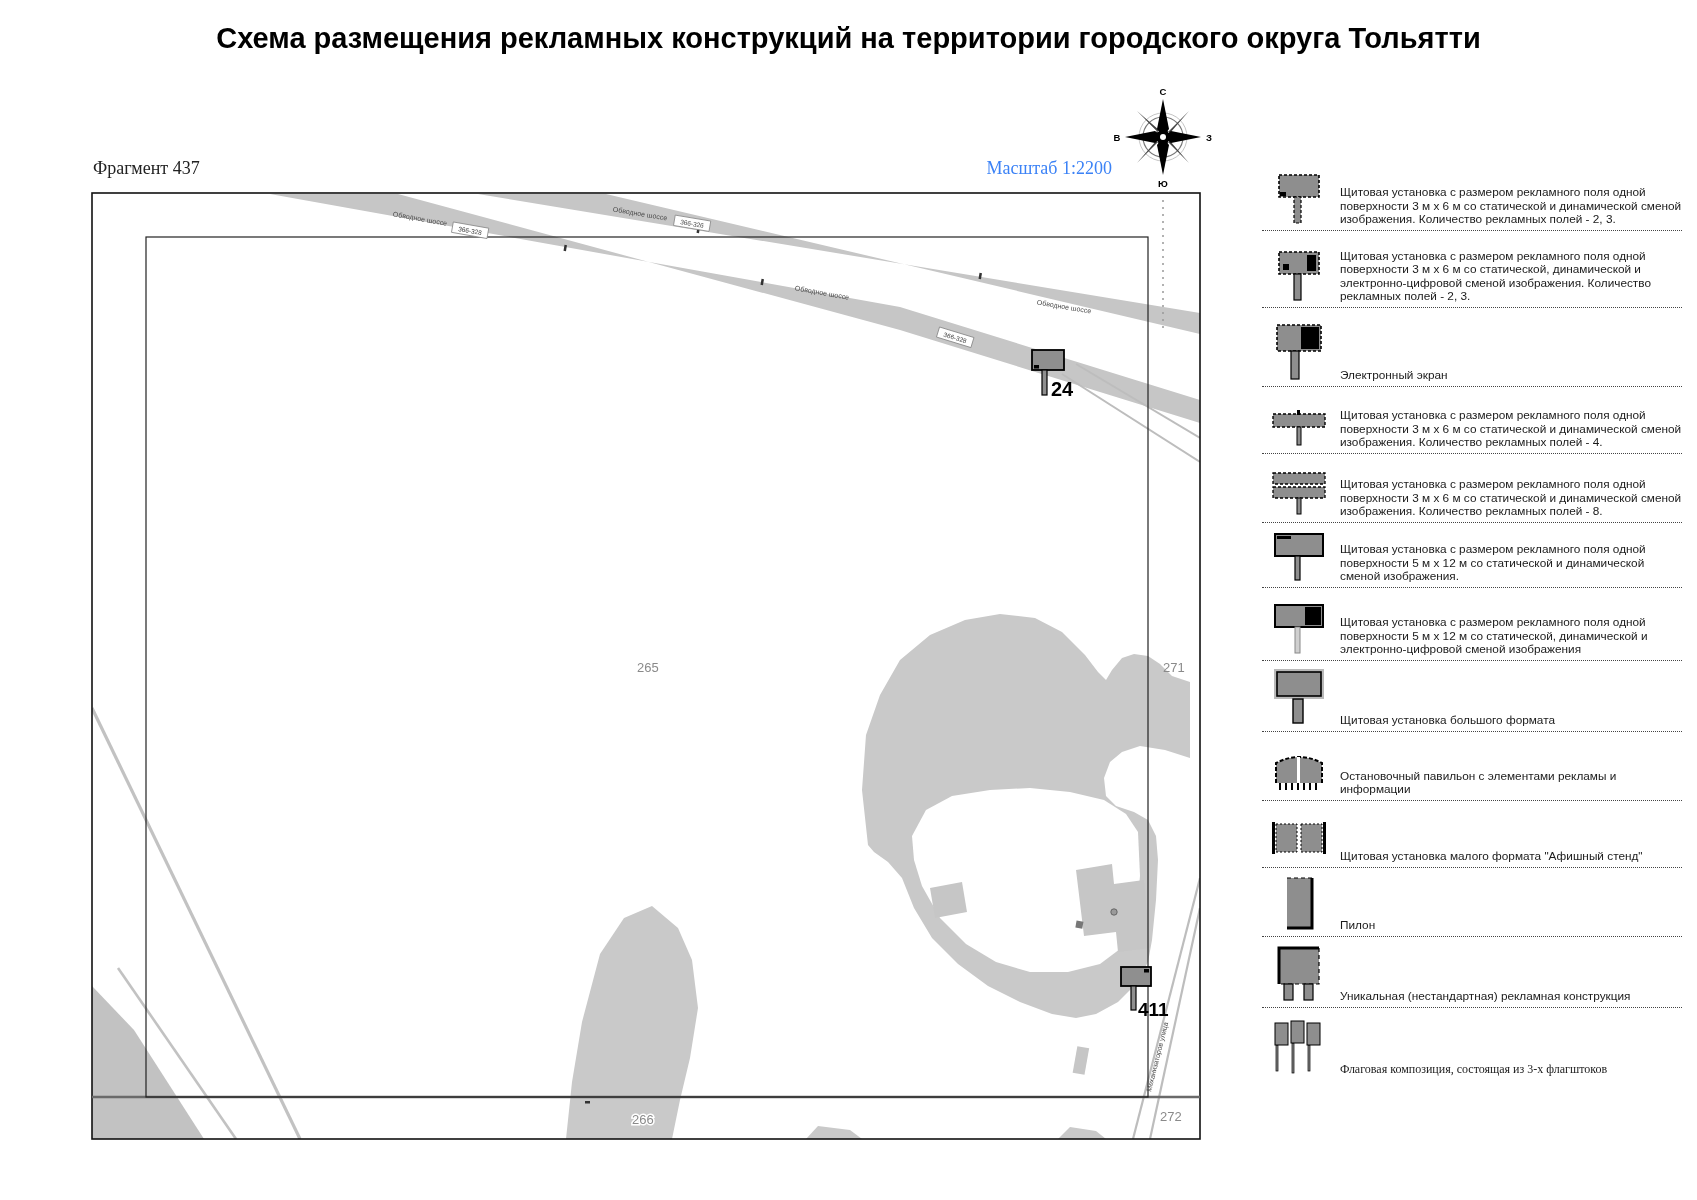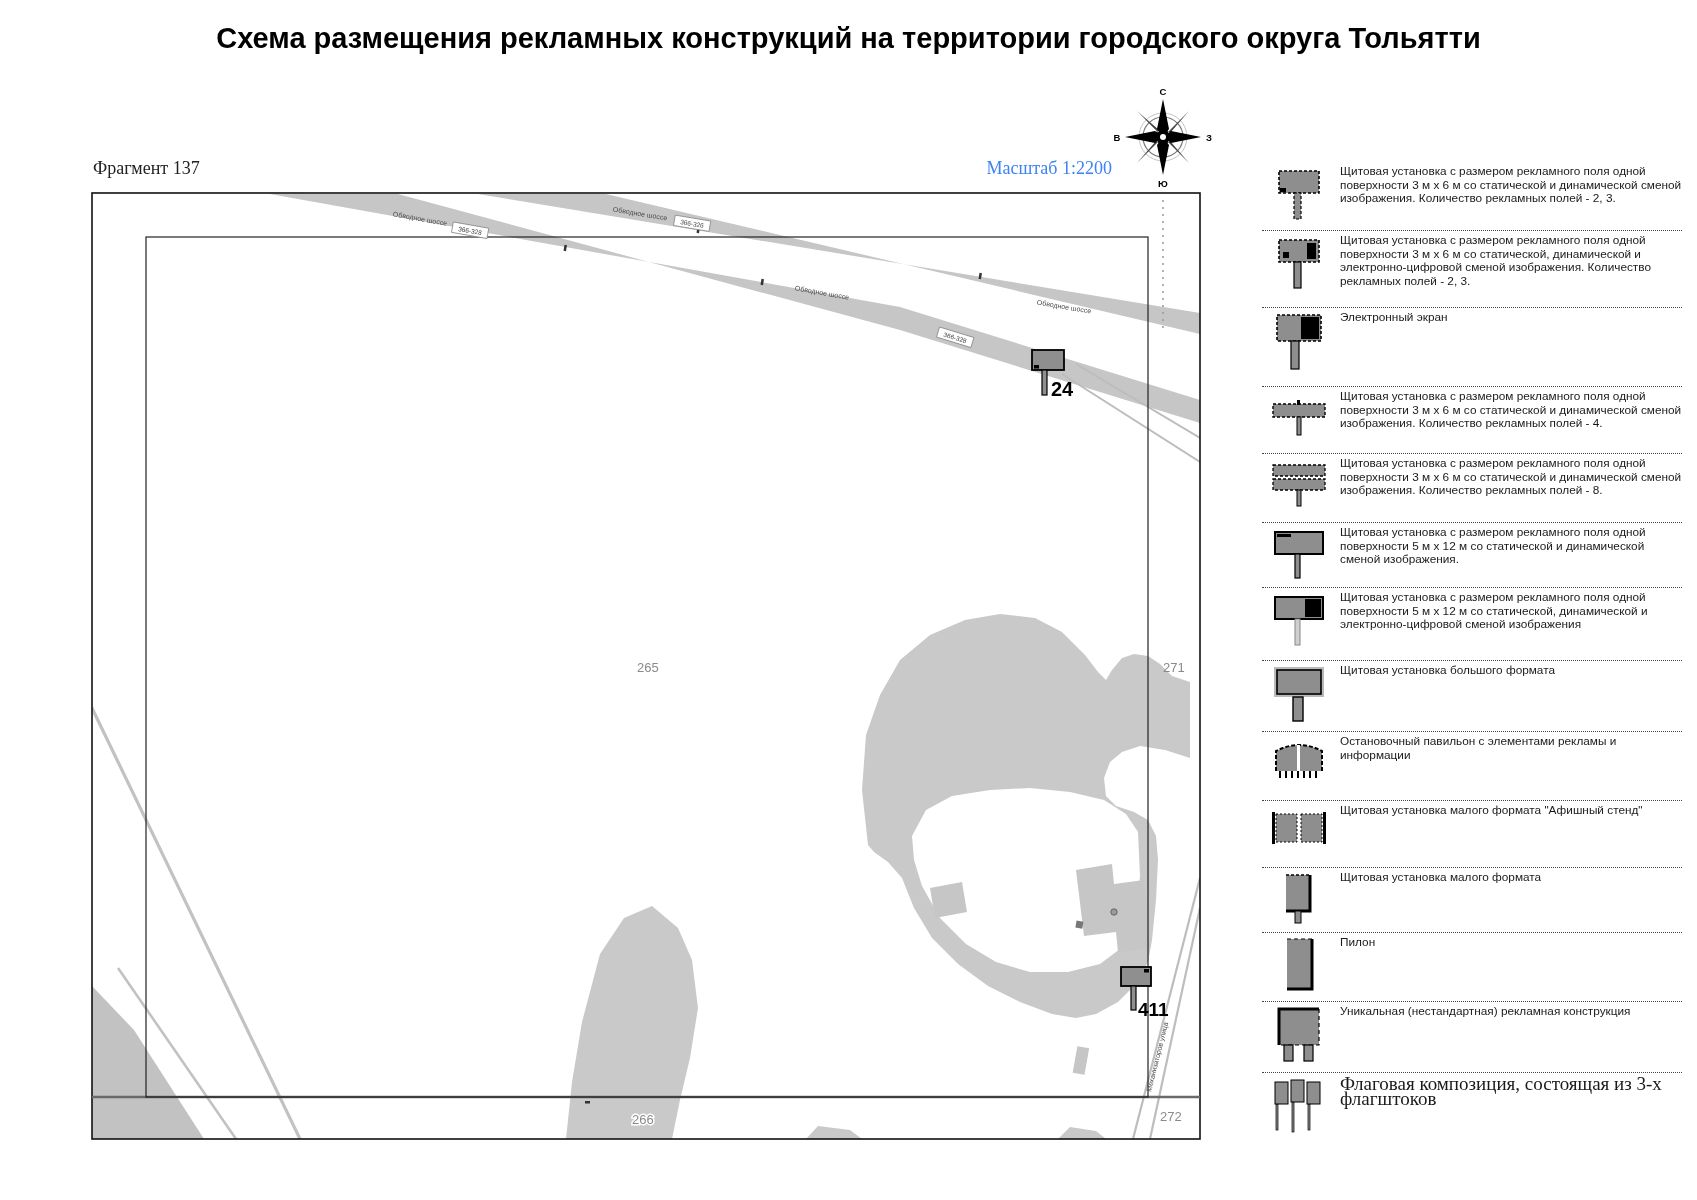--- a/index.html
+++ b/index.html
@@ -6,40 +6,40 @@
   #page{position:relative;width:1697px;height:1180px;background:#fff;overflow:hidden;
         font-family:"Liberation Sans",sans-serif;color:#111;}
   #title{position:absolute;left:0;top:22px;width:100%;text-align:center;
          font-size:29px;font-weight:bold;letter-spacing:0px;color:#000;}
   .serif{font-family:"Liberation Serif",serif;}
   #fragment-label{position:absolute;left:93px;top:158px;font-size:18px;color:#222;}
   #scale-label{position:absolute;left:870px;top:158px;width:242px;text-align:right;font-size:18px;color:#3b82f6;}
   #map-svg{position:absolute;left:0;top:0;}
   
   #legend{position:absolute;left:1262px;top:162px;width:420px;}
-  .li{display:flex;align-items:flex-start;border-bottom:1.5px dotted #444;padding:3px 0;}
+  .li{display:flex;align-items:flex-end;border-bottom:1.5px dotted #444;padding:3px 0;}
   .li:last-child{border-bottom:none;}
   .ic{flex:0 0 74px;display:flex;justify-content:center;align-items:center;}
   .tx{flex:1;font-size:11.8px;line-height:13.6px;color:#1a1a1a;padding-left:4px;}
-  .tx.serif{font-size:19px;line-height:15px;}
+  .tx.serif{font-size:12px;line-height:15px;}
   svg text{font-family:"Liberation Sans",sans-serif;}
   .fragnum{fill:#8a8a8a;font-size:13px;}
   .halo{stroke:#fff;stroke-width:3px;paint-order:stroke;}
   .roadname{fill:#4a4a4a;font-size:7px;}
   .markerlabel{fill:#000;font-weight:bold;font-size:20px;}
   .boxlabel{fill:#444;font-size:6.5px;}
   .compass-letter{fill:#000;font-size:9.5px;font-weight:bold;}
 </style>
 </head>
 <body>
 
 <div id="page">
 
   <div id="title">Схема размещения рекламных конструкций на территории городского округа Тольятти</div>
-  <div id="fragment-label" class="serif">Фрагмент 137</div>
+  <div id="fragment-label" class="serif">Фрагмент 437</div>
   <div id="scale-label" class="serif">Масштаб 1:2200</div>
 
   <svg id="map-svg" width="1697" height="1200" viewBox="0 0 1697 1200">
     <defs>
       <clipPath id="mapclip">
           <rect x="92" y="193" width="1108" height="946"></rect>
         </clipPath>
     </defs>
 
     <g clip-path="url(#mapclip)">
@@ -262,31 +262,20 @@
         <svg width="56" height="50" viewBox="0 0 56 50">
           <rect x="1" y="8" width="3" height="32" fill="#000"></rect>
           <rect x="52" y="8" width="3" height="32" fill="#000"></rect>
           <rect x="5" y="10" width="21" height="28" fill="#8e8e8e" stroke="#000" stroke-width="1" stroke-dasharray="2 2"></rect>
           <rect x="30" y="10" width="21" height="28" fill="#8e8e8e" stroke="#000" stroke-width="1" stroke-dasharray="2 2"></rect>
         </svg>
       </div>
       <div class="tx">Щитовая установка малого формата "Афишный стенд"</div>
     </div>
 
-    <div class="li" style="min-height:58px">
-      <div class="ic">
-        <svg width="56" height="56" viewBox="0 0 56 56">
-          <rect x="15" y="4" width="24" height="36" fill="#8e8e8e"></rect>
-          <path d="M39,4 L39,40 L15,40" fill="none" stroke="#000" stroke-width="3"></path>
-          <path d="M15,4 L39,4" fill="none" stroke="#000" stroke-width="1.4" stroke-dasharray="3 2"></path>
-          <rect x="24" y="40" width="6" height="12" fill="#8e8e8e" stroke="#000" stroke-width="1"></rect>
-        </svg>
-      </div>
-      <div class="tx">Щитовая установка малого формата</div>
-    </div>
 
 
     <div class="li" style="min-height:62px">
       <div class="ic">
         <svg width="56" height="58" viewBox="0 0 56 58">
           <rect x="16" y="3" width="25" height="50" fill="#8e8e8e"></rect>
           <path d="M41,3 L41,53 L16,53" fill="none" stroke="#000" stroke-width="3"></path>
           <path d="M16,3 L41,3" fill="none" stroke="#000" stroke-width="1.2" stroke-dasharray="4 3"></path>
         </svg>
       </div>

